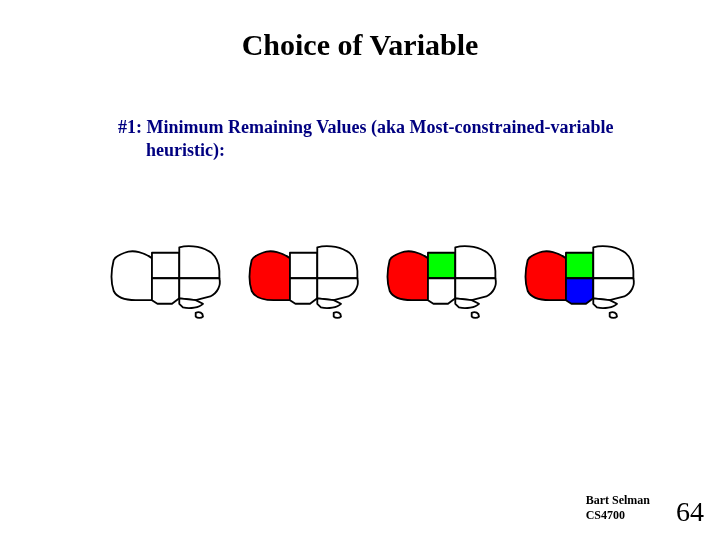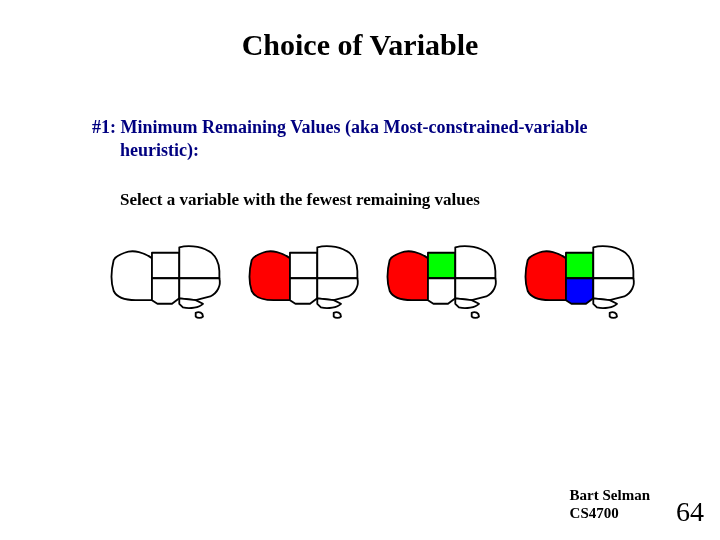--- a/index.html
+++ b/index.html
@@ -1,32 +1,31 @@
 <!DOCTYPE html>
 <html><head>
 <meta charset="utf-8">
 <style>
   * { margin: 0; padding: 0; box-sizing: border-box; }
   html, body { width: 720px; height: 540px; background: #fff; font-family: "Times New Roman", Times, serif; color: #000; overflow: hidden; }
   .slide { position: relative; width: 720px; height: 540px; }
   .title { position: absolute; top: 28px; left: 0; width: 100%; text-align: center; font-size: 30px; font-weight: bold; }
-  .heading { position: absolute; top: 116px; left: 92px; width: 560px; font-size: 18px; font-weight: bold; line-height: 1.3; text-indent: -28px; padding-left: 28px; color: #000080; }
+  .heading { position: absolute; top: 116px; left: 118px; width: 560px; font-size: 18px; font-weight: bold; line-height: 1.3; text-indent: -28px; padding-left: 28px; color: #000080; }
   .body { position: absolute; top: 190px; left: 120px; width: 540px; font-size: 17px; font-weight: bold; }
   .maps { position: absolute; top: 240px; left: 108px; display: flex; gap: 10px; }
   .map svg { display: block; }
-  .footer { position: absolute; bottom: 18px; right: 70px; font-size: 15px; font-weight: bold; line-height: 1.2; text-align: left; }
+  .footer { position: absolute; bottom: 18px; right: 70px; font-size: 12px; font-weight: bold; line-height: 1.2; text-align: left; }
   .pagenum { position: absolute; bottom: 12px; right: 16px; font-size: 28px; font-family: "Times New Roman", Times, serif; text-align: center; }
 </style>
 </head>
 <body>
 
 <div class="slide">
   <div class="title">Choice of Variable</div>
   <div class="heading">#1: Minimum Remaining Values (aka Most-constrained-variable heuristic):</div>
-  <div class="body">Select a variable with the fewest remaining values</div>
 
   <div class="maps">
 
   <div class="map">
         <svg viewBox="0 0 140 90" width="128" height="82">
           <path d="M6 22 C 4 30, 2 44, 6 56 C 10 64, 20 66, 30 66 L 48 66 L 48 20 C 40 14, 28 10, 18 14 C 12 16, 8 18, 6 22 Z" fill="#ffffff" stroke="#000000" stroke-width="2" stroke-linejoin="round"></path>
           <path d="M48 14 L 78 14 L 78 42 L 48 42 Z" fill="#ffffff" stroke="#000000" stroke-width="2" stroke-linejoin="round"></path>
           <path d="M78 8 C 86 6, 100 6, 110 12 C 118 16, 122 26, 122 34 L 122 42 L 78 42 Z" fill="#ffffff" stroke="#000000" stroke-width="2" stroke-linejoin="round"></path>
           <path d="M48 42 L 78 42 L 78 64 L 70 70 L 54 70 L 48 66 Z" fill="#ffffff" stroke="#000000" stroke-width="2" stroke-linejoin="round"></path>
           <path d="M78 42 L 122 42 C 124 50, 120 58, 112 62 L 96 66 L 78 64 Z" fill="#ffffff" stroke="#000000" stroke-width="2" stroke-linejoin="round"></path>

